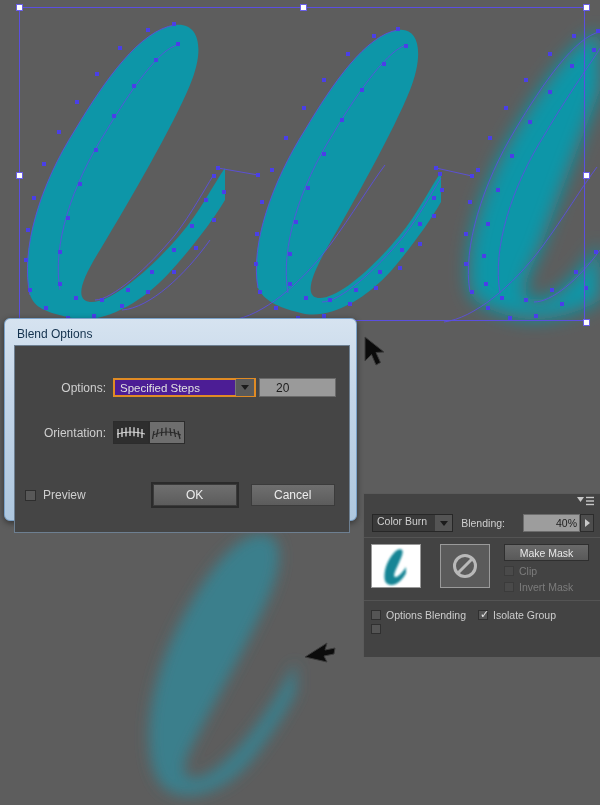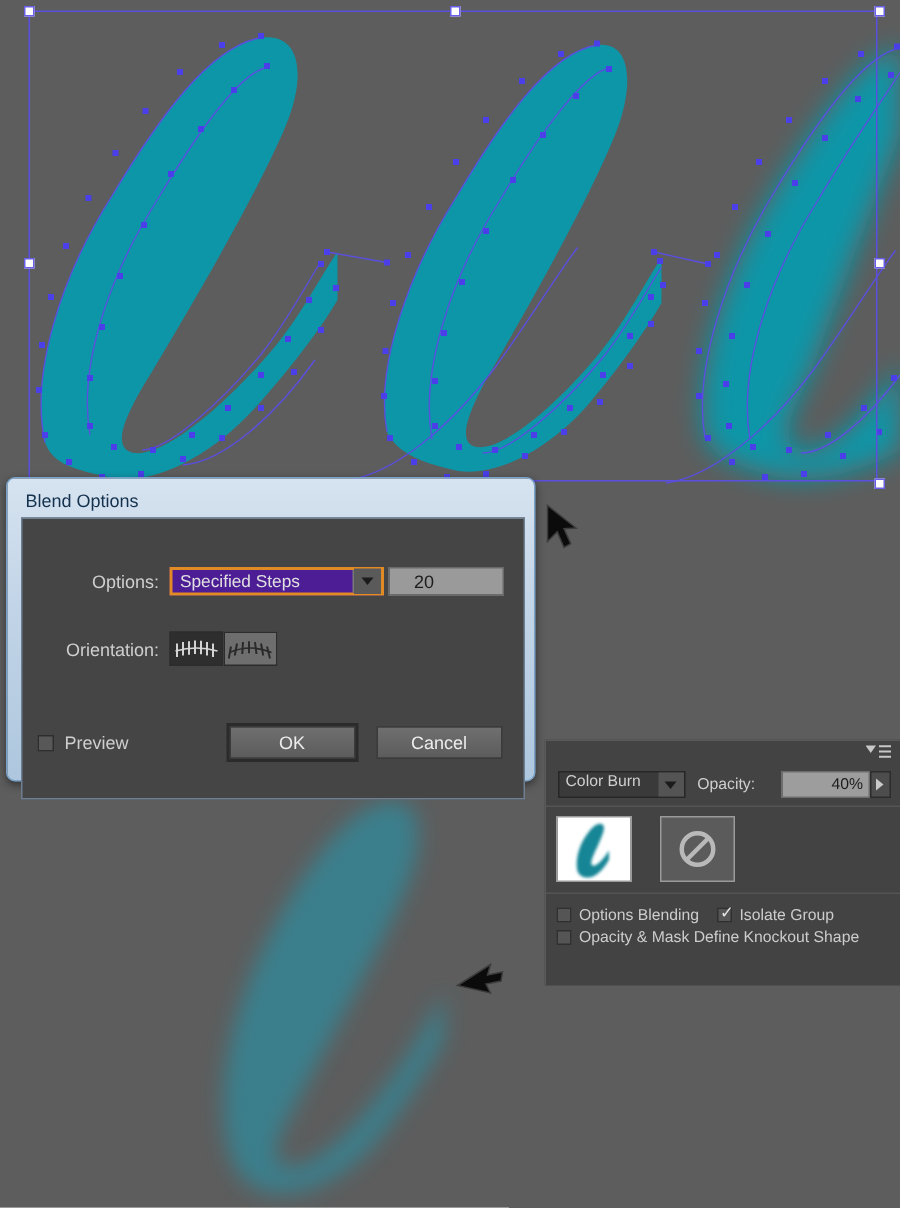--- a/index.html
+++ b/index.html
@@ -496,21 +496,21 @@
       </svg>
     </div>
 
     <div id="panel-row-blend">
       <div class="pnl-combo">
         <span class="pnl-combo-text">Color Burn</span>
         <span class="pnl-combo-arrow">
           <span class="caret-down"></span>
         </span>
       </div>
-      <span class="pnl-label" style="margin-left:8px;">Opacity:</span>
+      <span class="pnl-label" style="margin-left:8px;">Blending:</span>
       <div class="opacity-box" style="margin-left:18px;padding-left:32px;">
         <span>40%</span>
       </div>
       <div class="opacity-arrow">
         <span class="caret-right"></span>
       </div>
     </div>
 
     <div id="panel-divider1"></div>
 
@@ -527,38 +527,50 @@
                    C32 32 28 37 24 39 C19 41 15 40 13 36 Z" fill="#128595" filter="url(#thumb-blur)"></path>
         </svg>
       </div>
       <div class="thumb mask" style="margin-left:19px;">
         <svg width="26" height="26" viewBox="0 0 26 26">
           <circle cx="13" cy="13" r="10.5" fill="none" stroke="#b9b9b9" stroke-width="3"></circle>
           <line x1="5.5" y1="20.5" x2="20.5" y2="5.5" stroke="#b9b9b9" stroke-width="3"></line>
         </svg>
       </div>
 
+      <div id="mask-controls">
+        <div class="make-mask-btn">
+          <span>Make Mask</span>
+        </div>
+        <div class="chk-row">
+          <span class="pchk dim"></span>
+          <span class="plbl dim">Clip</span>
+        </div>
+        <div class="chk-row">
+          <span class="pchk dim"></span>
+          <span class="plbl dim">Invert Mask</span>
+        </div>
+      </div>
     </div>
 
     <div id="panel-divider2" style="margin-top:7px;"></div>
 
     <div id="bottom-checks">
       <div class="chk-row">
         <div class="chk-inline">
           <span class="pchk"></span>
           <span class="plbl">Options Blending</span>
         </div>
         <div class="chk-inline">
           <span class="pchk">
             <span class="tick">✓</span>
           </span>
           <span class="plbl">Isolate Group</span>
         </div>
       </div>
       <div class="chk-row">
         <span class="pchk"></span>
-        <span class="plbl">Opacity &amp; Mask Define Knockout Shape</span>
       </div>
     </div>
 
   </div>
 
 </div>
 
 </body></html>

